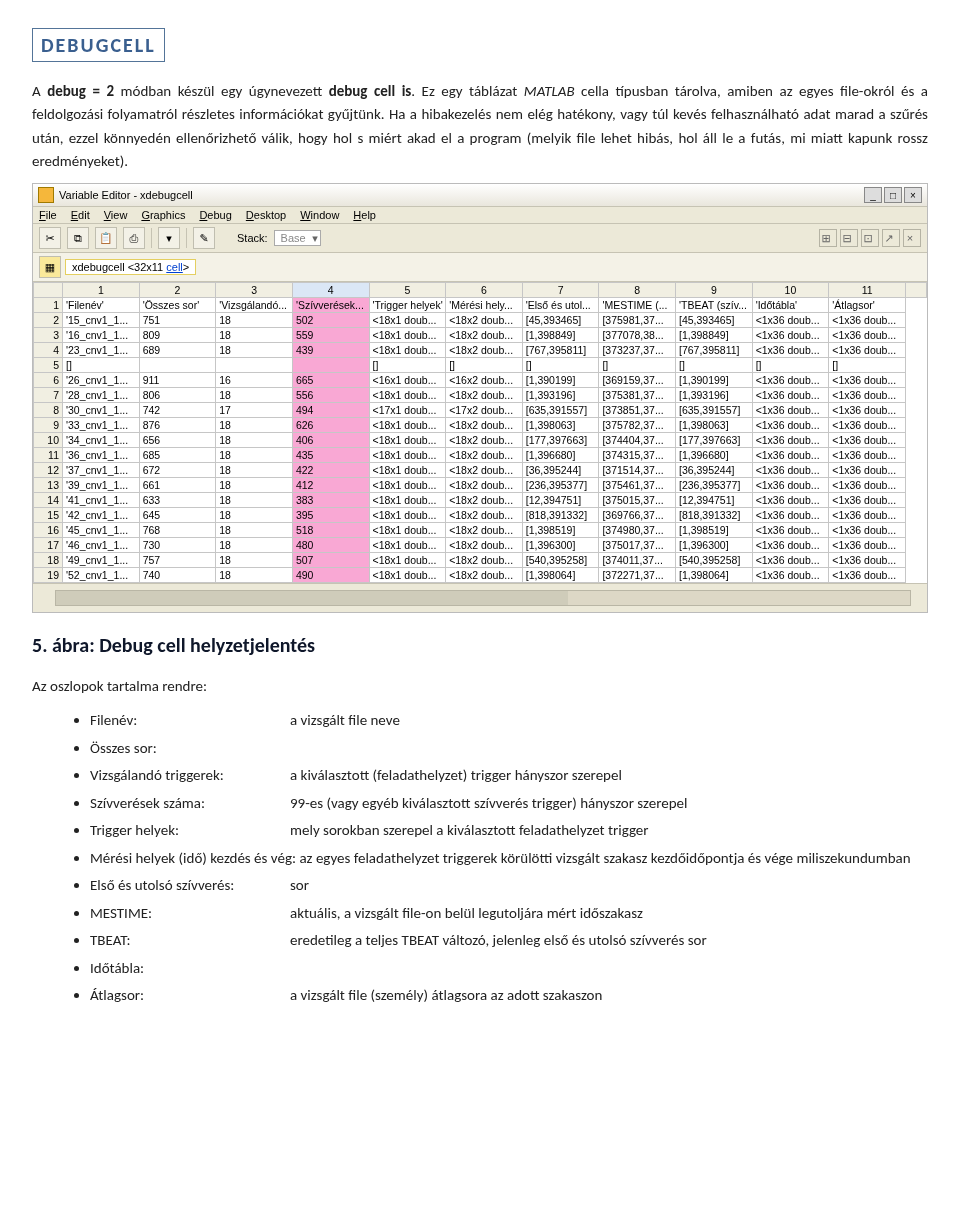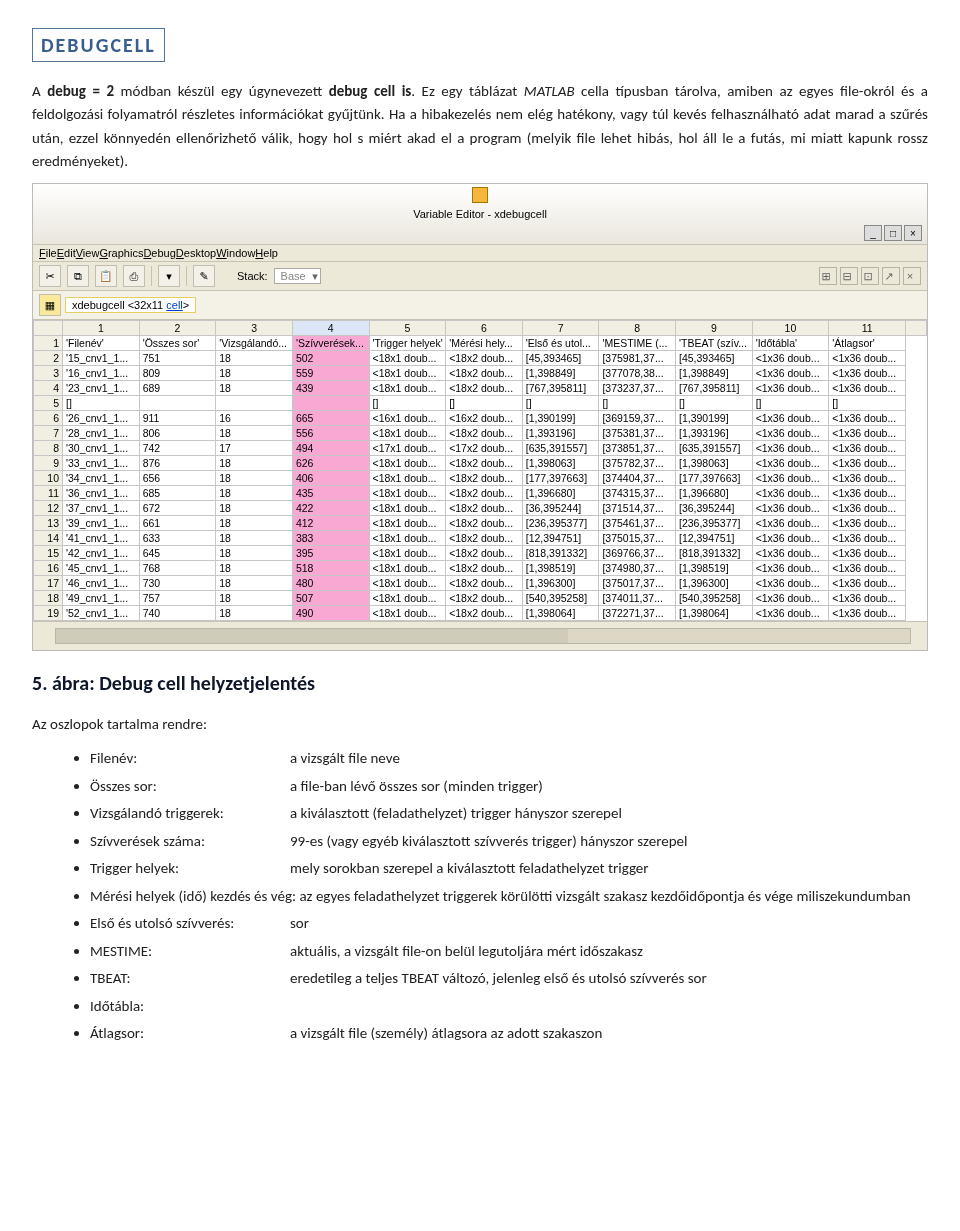--- a/index.html
+++ b/index.html
@@ -60,34 +60,33 @@
     width: 100%;
     box-sizing: border-box;
   }
   .titlebar {
     background: linear-gradient(#fff,#e9e6dc);
     border-bottom: 1px solid #c6c3b3;
     padding: 3px 5px;
     display: flex;
     align-items: center;
     gap: 5px;
-    flex-direction: column;
   }
   .titlebar .ticon {
     width: 14px; height: 14px; background:#f5b73b; border:1px solid #a07a00;
   }
   .winbtns { margin-left:auto; display:flex; gap:2px; }
   .winbtns span {
     width:16px; height:14px; border:1px solid #888; background:#ddd;
     display:flex; align-items:center; justify-content:center; font-size:10px;
   }
   .menubar {
     padding: 2px 6px;
     border-bottom: 1px solid #c6c3b3;
-    display:flex; 
+    display:flex; gap:14px;
   }
   .menubar span u { text-decoration: underline; }
   .toolbar {
     display:flex; align-items:center; gap:6px;
     padding:3px 6px;
     border-bottom:1px solid #c6c3b3;
     background:#ece9d8;
   }
   .tbtn {
     width:20px; height:20px; border:1px solid #c0beb0; background:#f3f1e7;
@@ -523,21 +522,20 @@
 <ul class="cols" id="defs">
     <li>
       <div class="defrow">
         <span class="deflabel">Filenév:</span>
         <span class="defval">a vizsgált file neve</span>
       </div>
     </li>
     <li>
       <div class="defrow">
         <span class="deflabel">Összes sor:</span>
-        <span class="defval">a file-ban lévő összes sor (minden trigger)</span>
       </div>
     </li>
     <li>
       <div class="defrow">
         <span class="deflabel">Vizsgálandó triggerek:</span>
         <span class="defval">a kiválasztott (feladathelyzet) trigger hányszor szerepel</span>
       </div>
     </li>
     <li>
       <div class="defrow">

